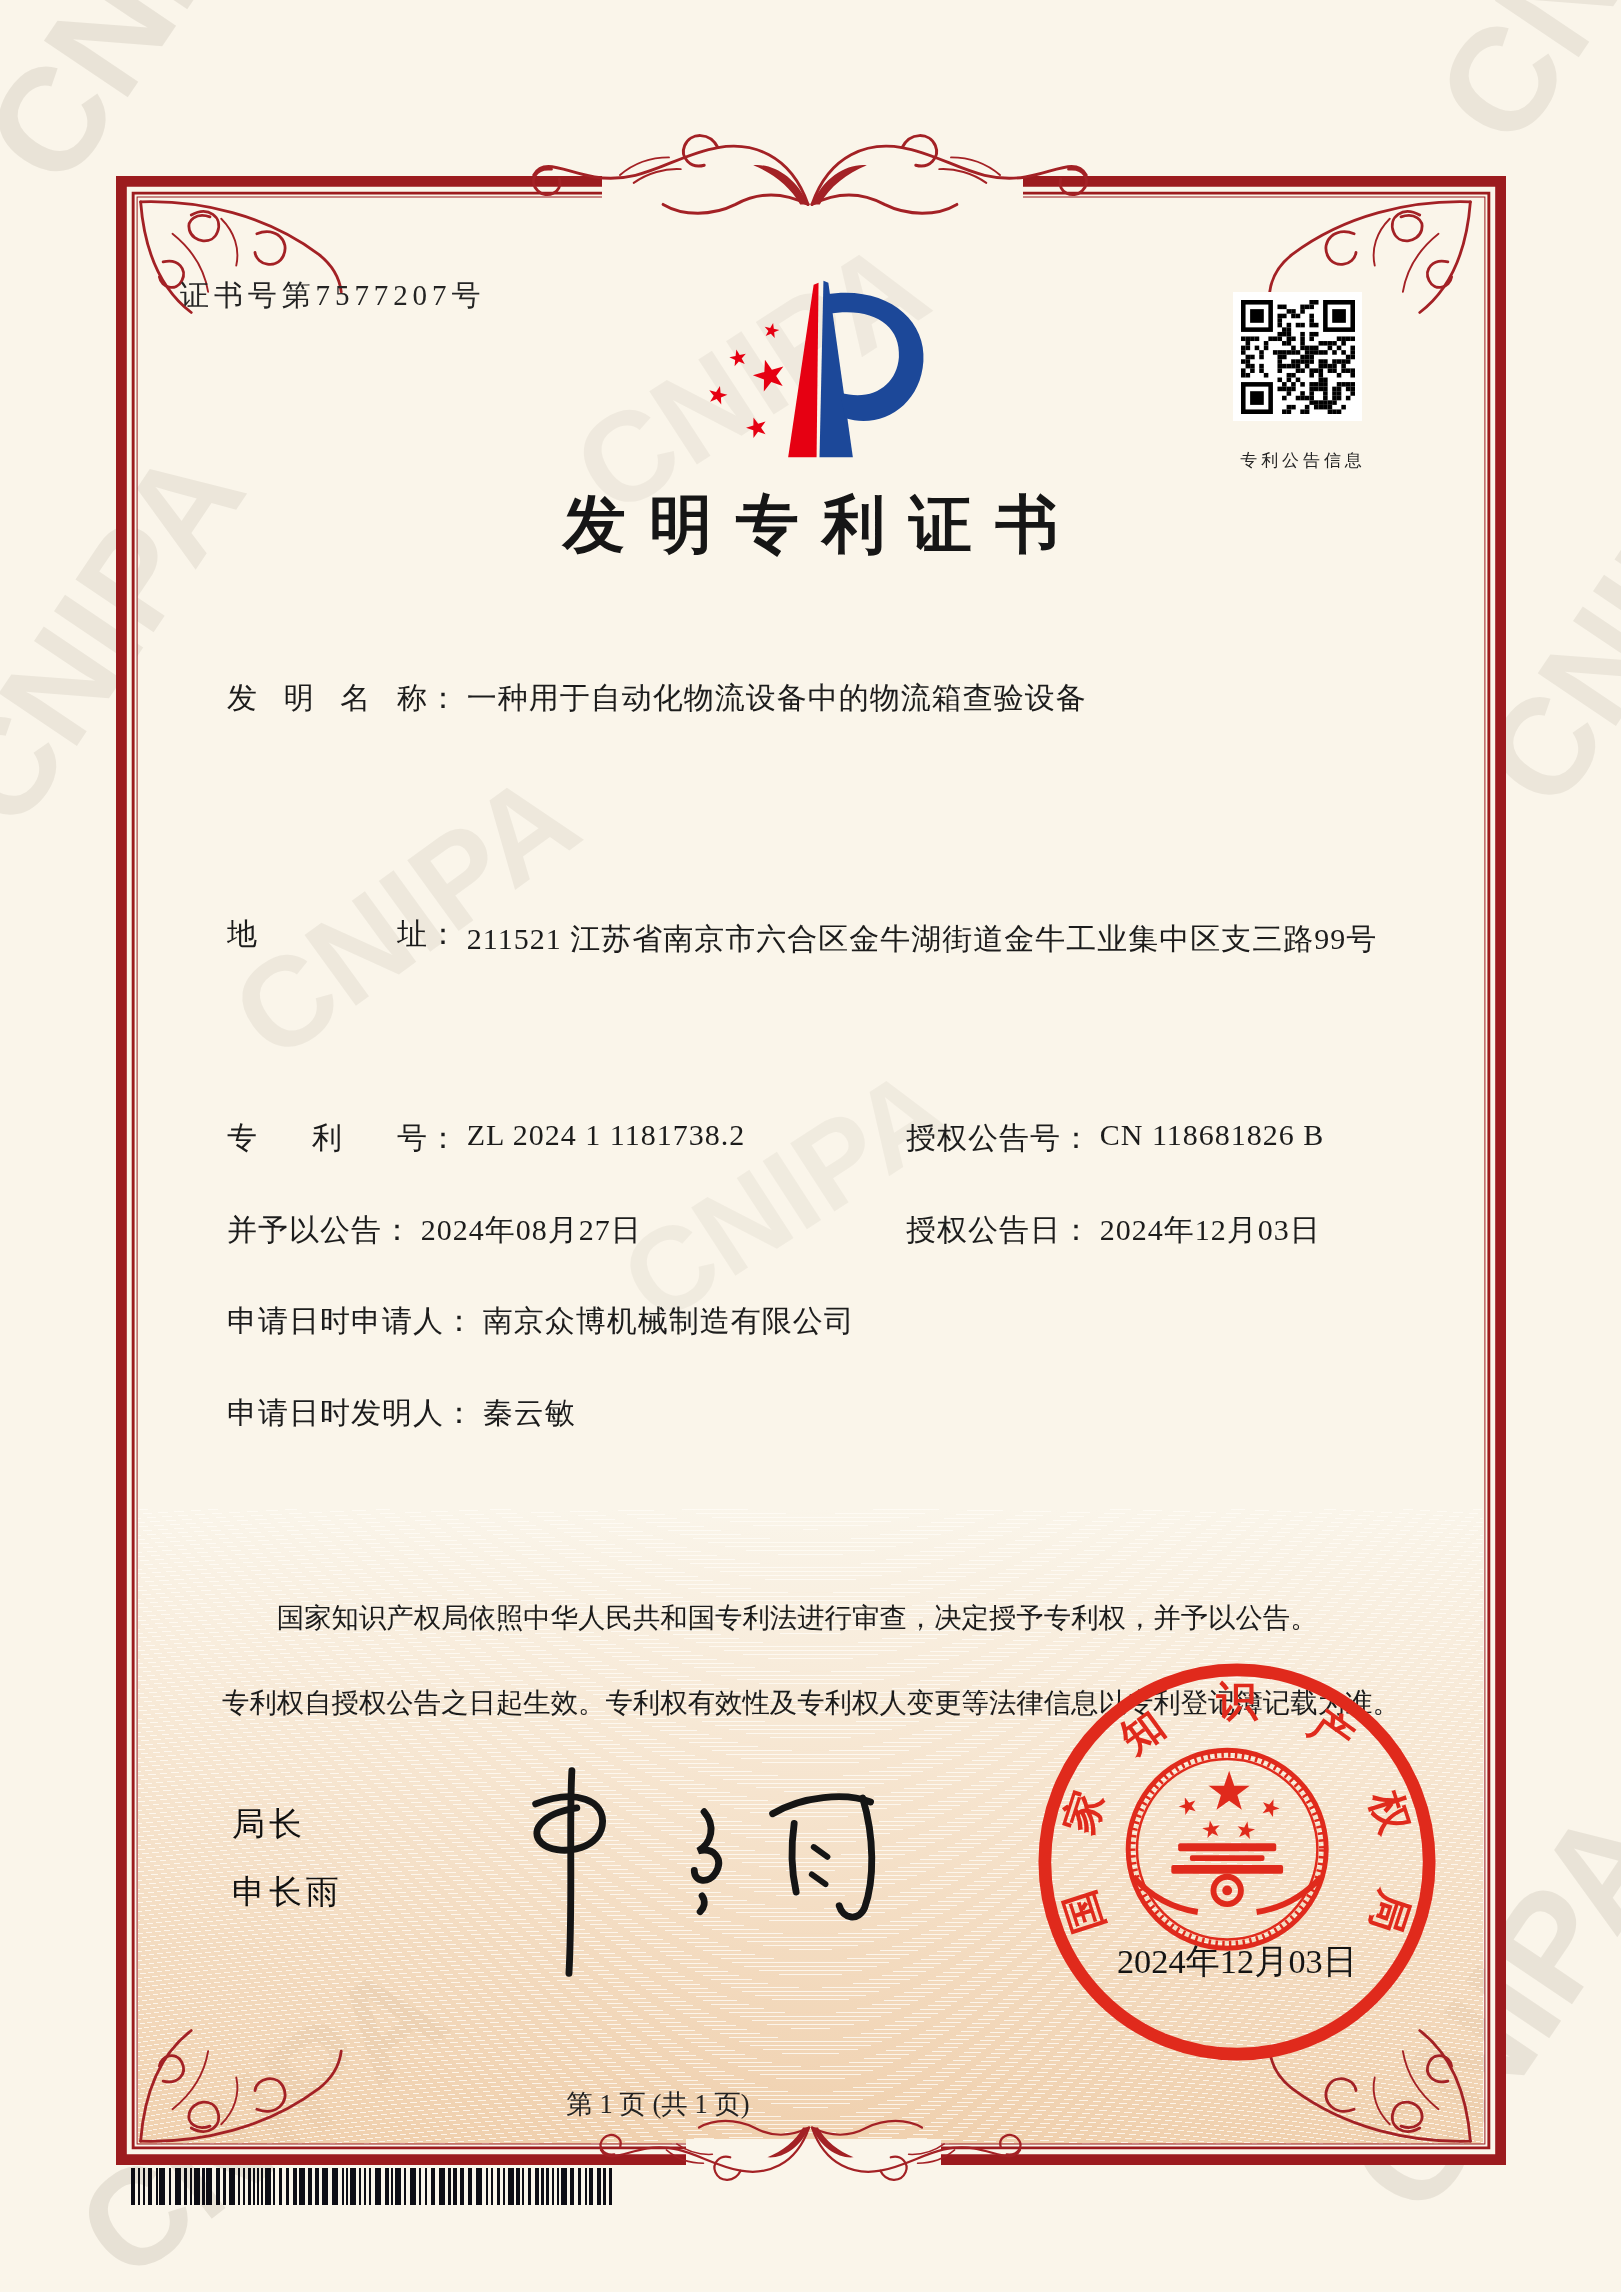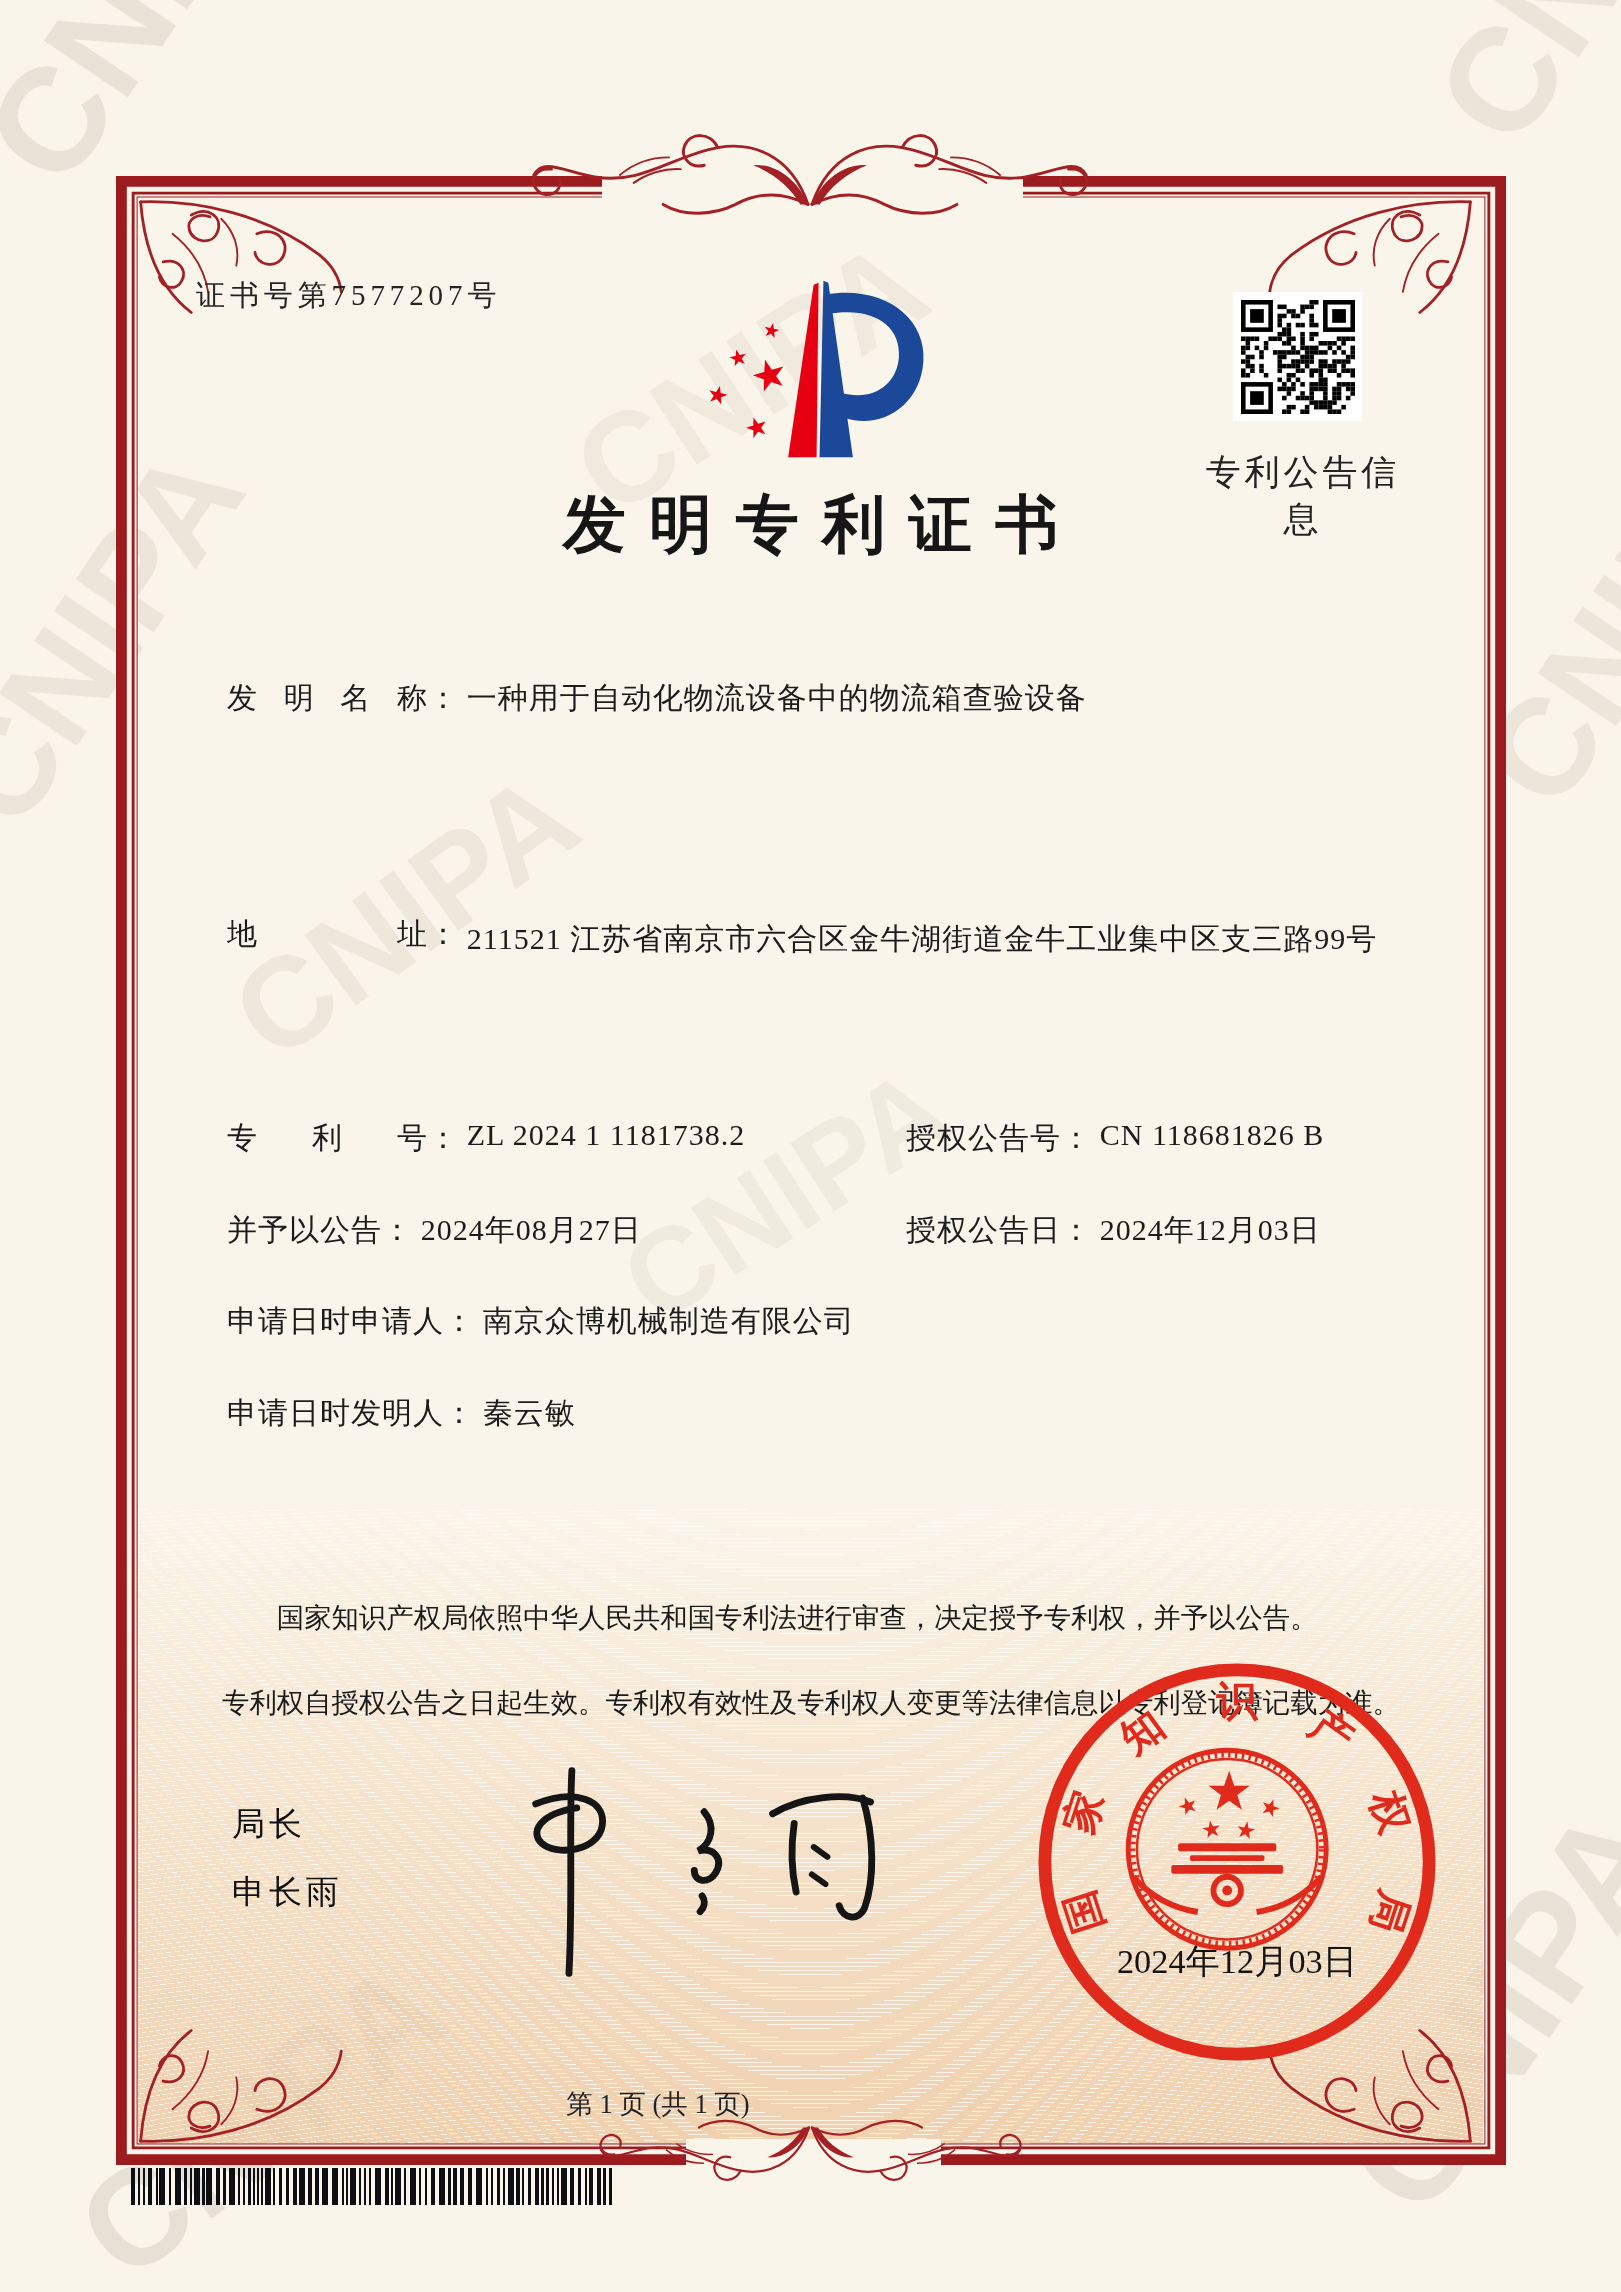--- a/index.html
+++ b/index.html
@@ -23,26 +23,26 @@
   .wm1{left:-49px;top:118px;font-size:147px;opacity:.14;transform:rotate(-56deg);}
   .wm2{left:1402px;top:78px;font-size:147px;opacity:.13;transform:rotate(-56deg);}
   .wm3{left:549px;top:421px;font-size:127px;opacity:.09;transform:rotate(-33deg);}
   .wm4{left:-88px;top:765px;font-size:137px;opacity:.12;transform:rotate(-56deg);}
   .wm5{left:206px;top:970px;font-size:127px;opacity:.10;transform:rotate(-36deg);}
   .wm6{left:1451px;top:745px;font-size:137px;opacity:.12;transform:rotate(-56deg);}
   .wm7{left:49px;top:2186px;font-size:137px;opacity:.16;transform:rotate(-38deg);}
   .wm8{left:1313px;top:2147px;font-size:147px;opacity:.14;transform:rotate(-56deg);}
   .wm9{left:598px;top:1235px;font-size:118px;opacity:.08;transform:rotate(-33deg);}
   
-  .cert-no{position:absolute;left:196px;top:276px;font-size:29px;letter-spacing:4.9px;color:#242424;}
+  .cert-no{position:absolute;left:180px;top:276px;font-size:29px;letter-spacing:4.9px;color:#242424;}
   .logo{position:absolute;left:698px;top:271px;}
   .qr-box{position:absolute;left:1233px;top:292px;width:129px;height:129px;background:#fff;
           display:flex;align-items:center;justify-content:center;}
   .qr-label{position:absolute;left:1200px;top:449px;width:206px;text-align:center;
-            font-size:35px;letter-spacing:3.9px;color:#242424;}
+            font-size:17px;letter-spacing:3.9px;color:#242424;}
   .title{position:absolute;left:0;top:482px;width:1621px;text-align:center;
          font-size:63px;font-weight:700;letter-spacing:23.5px;text-indent:23.5px;color:#161616;}
   
   .row{position:absolute;left:227px;width:1188px;font-size:30px;letter-spacing:1px;color:#1c1c1c;}
   .jl{display:inline-block;width:201px;text-align:justify;text-align-last:justify;vertical-align:top;}
   .colon{vertical-align:top;}
   .val{margin-left:7.8px;vertical-align:top;}
   .r-name{top:678px;} .r-patentee{top:823px;} .r-address{top:914px;}
   .r-inventor{top:1027px;} .r-patents{top:1118px;} .r-dates{top:1210px;}
   .r-applicant{top:1301px;} .r-inventor2{top:1393px;}

